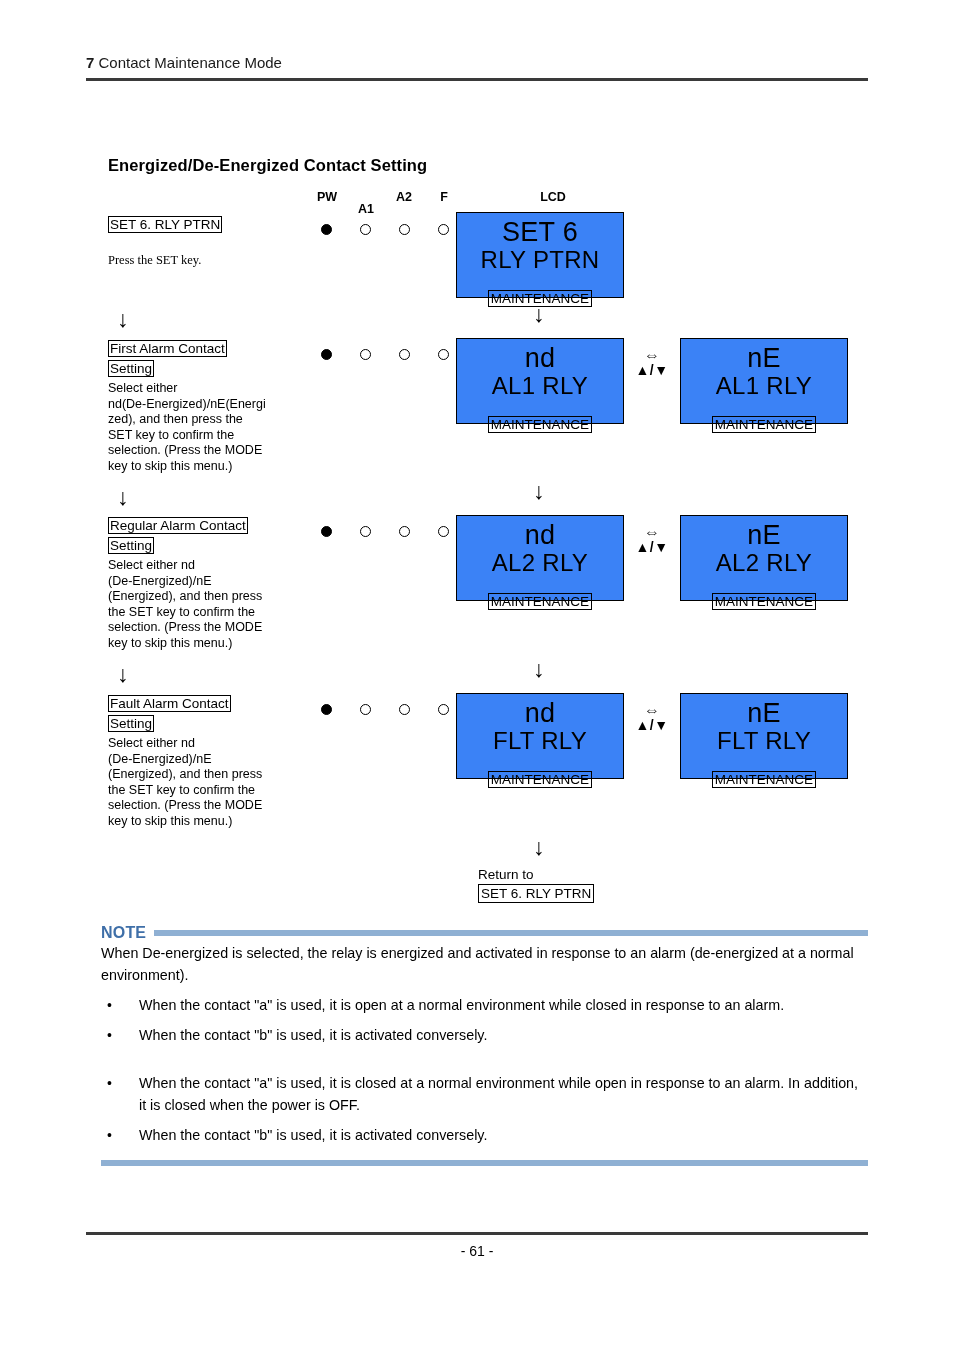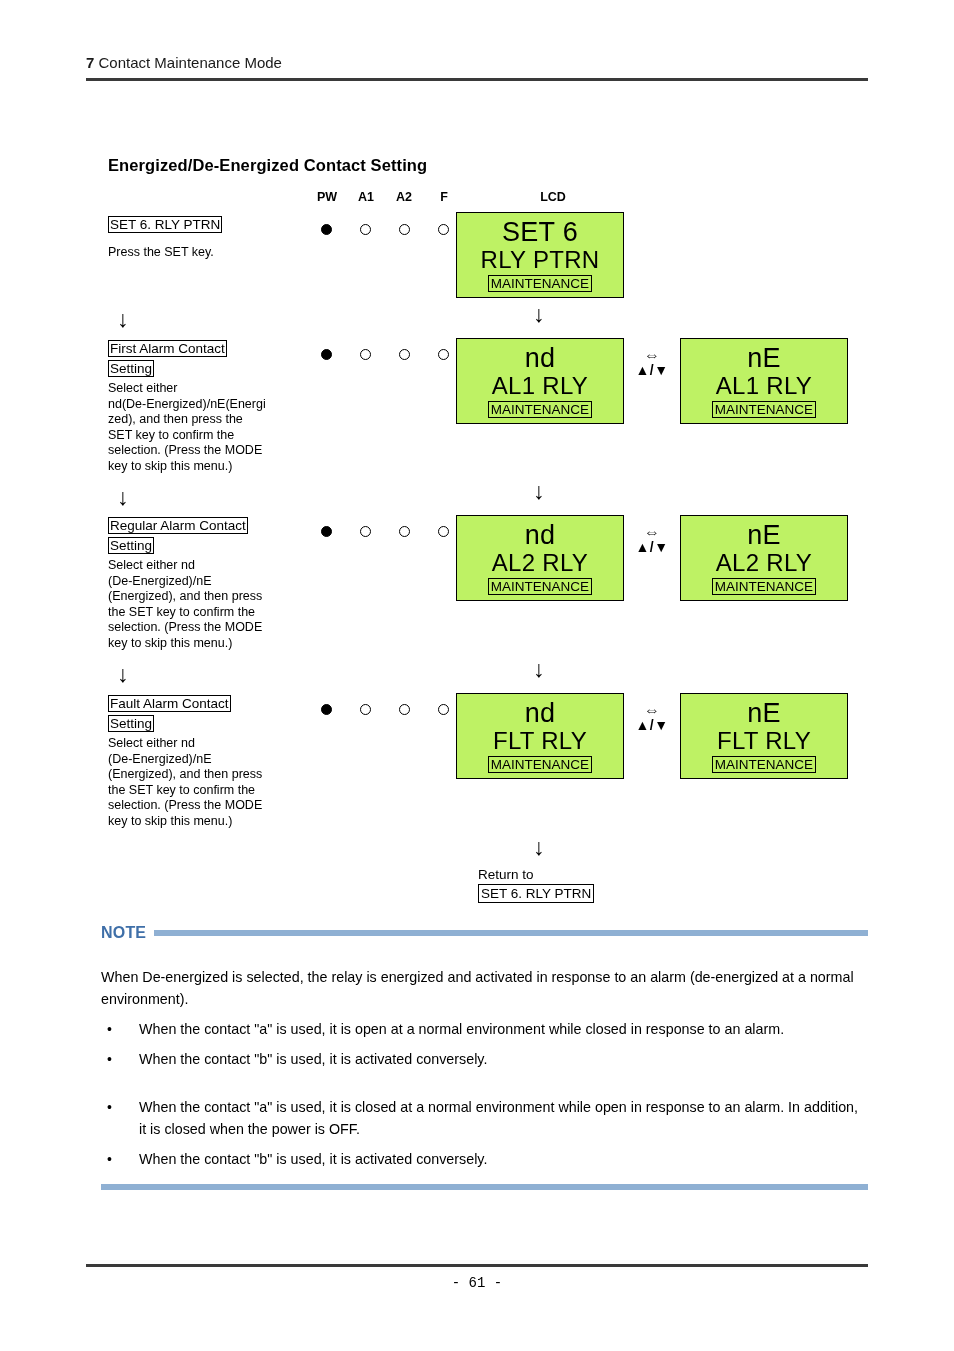--- a/index.html
+++ b/index.html
@@ -54,21 +54,21 @@
     width: 790px;
   }
 
   .col-head {
     position: absolute;
     font-size: 12.5px;
     text-align: center;
     font-weight: bold;
   }
   .col-head.pw  { left: 205px; top: 0px;  width: 28px; }
-  .col-head.a1  { left: 244px; top: 0px;  width: 28px; }
+  .col-head.a1  { left: 244px; top: 12px;  width: 28px; }
   .col-head.a2  { left: 282px; top: 0px;  width: 28px; }
   .col-head.f   { left: 322px; top: 0px;  width: 28px; }
   .col-head.lcd { left: 409px; top: 0px;  width: 72px; }
 
   
   .step {
     position: absolute;
     left: 0;
     width: 790px;
   }
@@ -92,21 +92,22 @@
     line-height: 20px;
   }
   .desc-body {
     margin-top: 3px;
     font-size: 12.5px;
     line-height: 15.5px;
   }
   .desc-sub {
     font-size: 12.5px;
     line-height: 16px;
-    margin-top: 10px;
+    margin-top: 18px;
+    font-family: Liberation Serif, serif;
   }
 
   
   .leds {
     position: absolute;
     top: 0;
     left: 200px;
     width: 165px;
     height: 20px;
   }
@@ -125,37 +126,37 @@
   .led.i2 { left: 91px; }
   .led.i3 { left: 130px; }
 
   
   .lcd-panel {
     position: absolute;
     width: 168px;
     height: 86px;
     border: 1.6px solid #000;
     box-sizing: border-box;
-    background: #bef264;
+    background: #3b82f6;
     text-align: center;
   }
   .lcd-line1 {
     font-size: 27px;
     line-height: 30px;
     margin-top: 4px;
     letter-spacing: 0.3px;
   }
   .lcd-line2 {
     font-size: 24px;
     line-height: 26px;
     letter-spacing: 0.3px;
     text-align: center;
   }
   .lcd-tagwrap {
-    margin-top: 1px;
+    margin-top: 16px;
     line-height: 17px;
   }
   .lcd-tag {
     display: inline-block;
     border: 1.6px solid #000;
     font-size: 13.5px;
     line-height: 15px;
     padding: 0 2px;
   }
   .lcd-panel.left  { left: 348px; }
@@ -217,21 +218,21 @@
   .note-label {
     font-size: 16px;
     font-weight: bold;
     letter-spacing: 0.2px;
   }
   .note-bar {
     flex: 1;
     height: 6px;
   }
   .note-para {
-    margin-top: 24px;
+    margin-top: 0;
     font-size: 14.3px;
     line-height: 22px;
   }
   .note-list {
     margin: 8px 0 0 0;
     padding: 0;
     list-style: none;
   }
   .note-li {
     position: relative;
@@ -250,23 +251,22 @@
   .note-gap { height: 18px; }
   .note-foot-bar {
     margin-top: 14px;
     height: 6px;
   }
 
   
   .footer {
     position: absolute;
     left: 86px;
-    top: 1264px;
+    top: 1232px;
     width: 782px;
-    font-family: Liberation Mono, monospace;
   }
   .footer-rule {
     border-top: 3px solid #3a3a3a;
   }
   .footer-page {
     margin-top: 8px;
     text-align: center;
     font-size: 14px;
   }
 </style>

